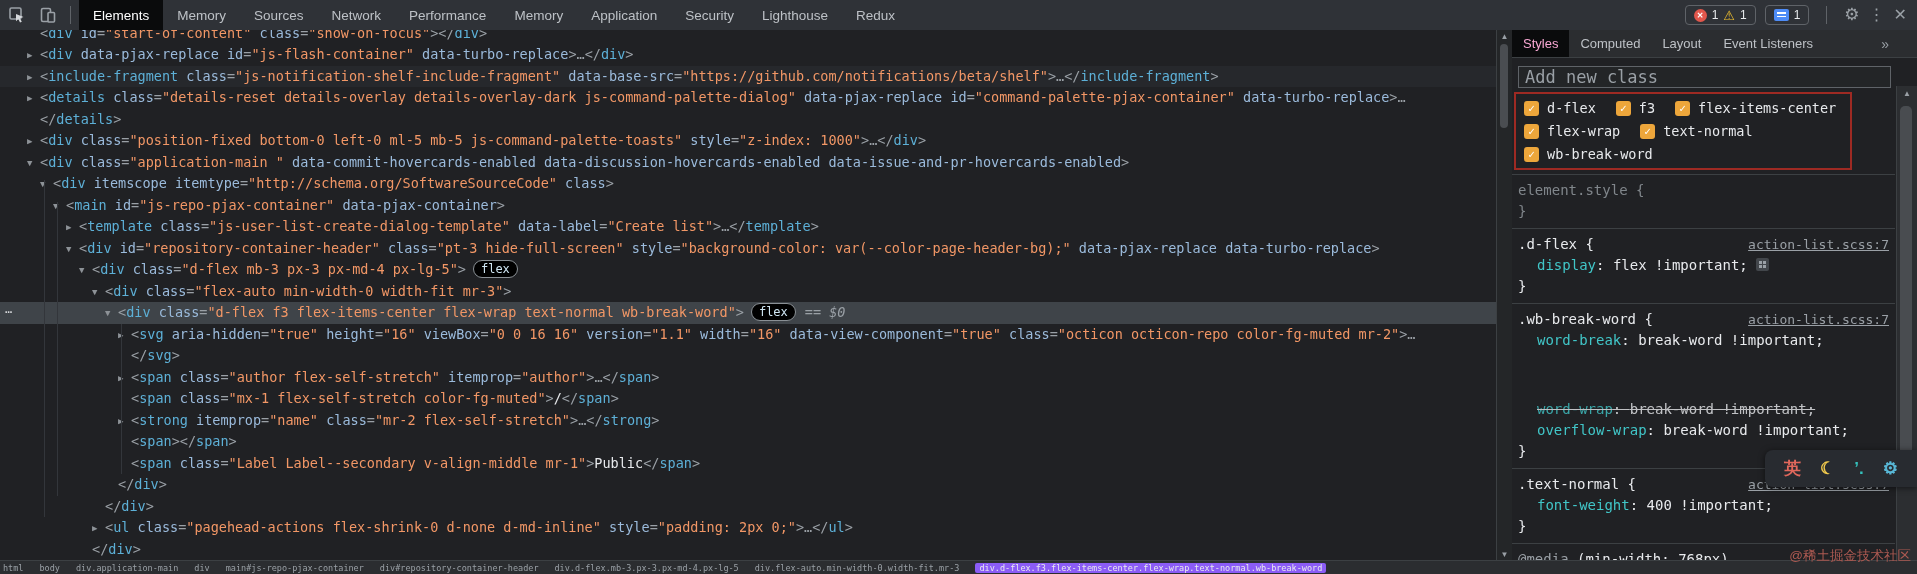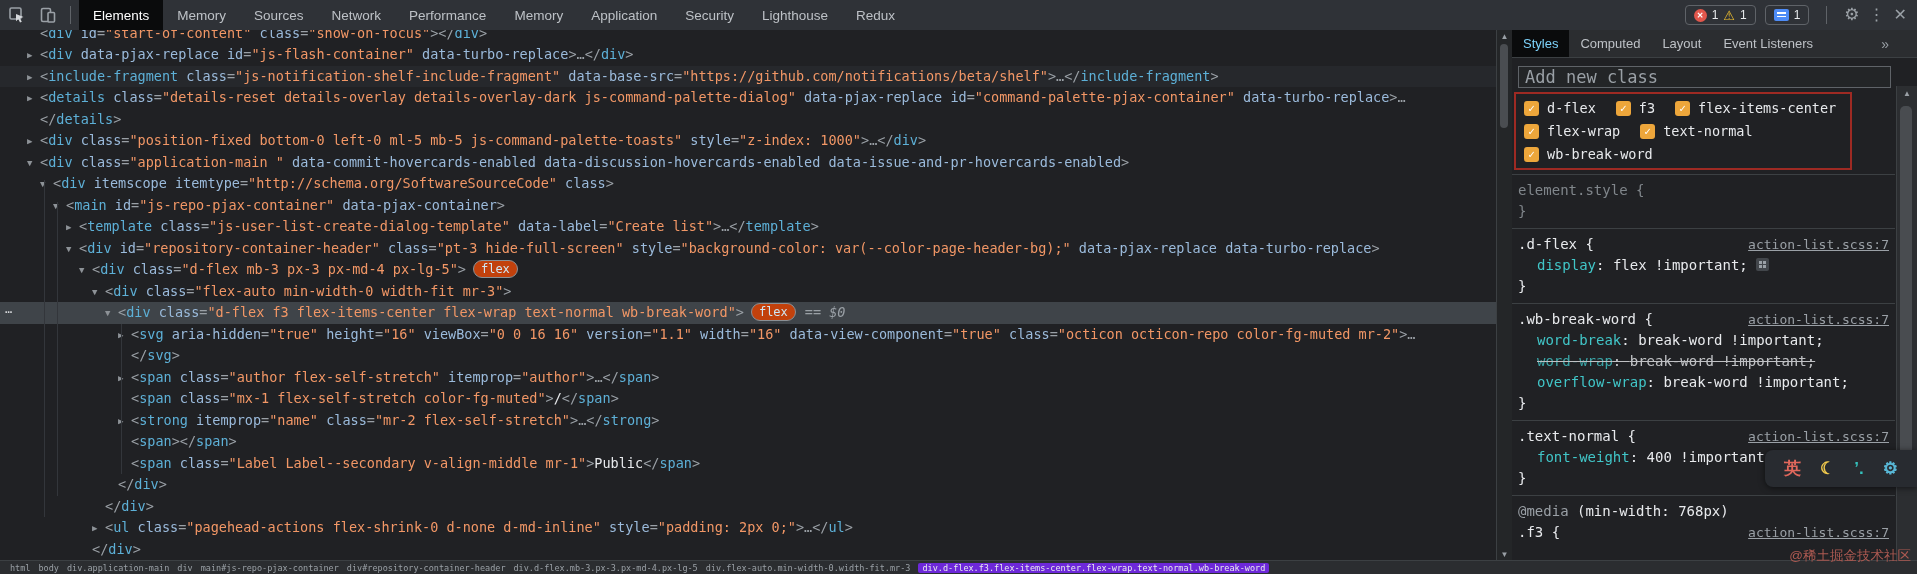--- a/index.html
+++ b/index.html
@@ -23,34 +23,34 @@
   .gear{font-size:17px;}
 
   
   .dom-panel{position:absolute;top:30px;left:0;width:1496px;bottom:13px;overflow:hidden;background:#202124;}
   .dom-line{position:absolute;left:0;right:0;height:21.5px;line-height:21.5px;font-family:"DejaVu Sans Mono",monospace;font-size:13.5px;white-space:pre;color:#e8eaed;}
   .dom-line.sel{background:#3f4449;}
   .dom-line.hov{background:#26282c;}
   .twisty{display:inline-block;width:13px;margin-left:-13px;color:#8d9297;font-size:9px;vertical-align:1px;}
   .gutter-dots{position:absolute;left:5px;top:0;color:#d7d9dc;font-size:12px;letter-spacing:1px;}
   .tk-p{color:#9aa0a6;} .tk-t{color:#5db0d7;} .tk-a{color:#9bbbdc;} .tk-v{color:#f29766;} .tk-e{color:#9aa0a6;} .tk-x{color:#e8eaed;}
-  .flex-badge{display:inline-block;border:1px solid #8a9095;background:#c2410c;color:#cfe6f3;border-radius:10px;padding:0 7px;font-size:12px;line-height:16px;margin-left:7px;vertical-align:1px;cursor:pointer;}
+  .flex-badge{display:inline-block;border:1px solid #8a9095;background:#000000;color:#cfe6f3;border-radius:10px;padding:0 7px;font-size:12px;line-height:16px;margin-left:7px;vertical-align:1px;cursor:pointer;}
   .eq-note{color:#9aa0a6;margin-left:9px;font-style:italic;}
   .guide{position:absolute;width:1px;background:#33363b;}
 
   
   .mid-scroll{position:absolute;top:30px;left:1496px;width:15px;bottom:13px;background:#242628;border-left:1px solid #3c4043;border-right:1px solid #3c4043;}
   .scroll-arrow{position:absolute;left:0;right:0;text-align:center;color:#9aa0a6;font-size:8px;cursor:pointer;}
   .mid-thumb{position:absolute;left:3px;width:8px;top:14px;height:84px;background:#4a4d51;border-radius:4px;cursor:pointer;}
 
   
   .styles-panel{position:absolute;top:30px;left:1512px;right:0;bottom:0;background:#202124;overflow:hidden;}
   .sp-tabs{height:27px;display:flex;align-items:center;background:#2b2d30;border-bottom:1px solid #3c4043;}
   .sp-tab{padding:0 11px;height:100%;display:flex;align-items:center;font-size:13px;color:#bdc1c6;cursor:pointer;white-space:nowrap;}
-  .sp-tab.active{background:#0a0b0c;color:#7dd3fc;}
+  .sp-tab.active{background:#0a0b0c;color:#f9a8d4;}
   .sp-more{margin-left:auto;color:#9aa0a6;padding-right:28px;font-size:14px;cursor:pointer;}
   .filter-row{height:29px;display:flex;align-items:center;border-bottom:1px solid #3c4043;padding-left:10px;}
   .filter-ph{color:#80868b;font-size:13px;flex:1;}
   .hov-btn{font-family:"DejaVu Sans Mono",monospace;font-size:12.5px;font-weight:bold;color:#9aa0a6;margin:0 4px;cursor:pointer;}
   .cls-btn{font-family:"DejaVu Sans Mono",monospace;font-size:12.5px;font-weight:bold;color:#8ab4f8;border:2px solid #9e2a23;padding:3px 7px;margin:0 4px;cursor:pointer;}
   .plus-btn{color:#9aa0a6;font-size:16px;margin:0 6px;cursor:pointer;}
   .frow-ic{margin:0 6px;cursor:pointer;display:flex;align-items:center;}
   .frow-ic:last-of-type{margin-right:30px;}
   .add-class{margin:8px 26px 4px 6px;height:20px;border:1px solid #5f6368;background:#232527;color:#9aa0a6;font-family:"DejaVu Sans Mono",monospace;font-size:17px;display:flex;align-items:center;padding-left:6px;cursor:text;}
   .class-box{margin-left:2px;margin-bottom:4px;width:318px;border:2px solid #9e2a23;padding:6px 8px;display:flex;flex-wrap:wrap;gap:7px 20px;}
@@ -58,36 +58,36 @@
   .checkbox{width:15px;height:15px;background:#eda63b;border-radius:3px;color:#fff;font-size:11px;display:flex;align-items:center;justify-content:center;font-weight:bold;}
   .rules{margin-right:22px;}
   .rule-section{border-top:1px solid #3c4043;padding:5px 6px 6px 6px;font-family:"DejaVu Sans Mono",monospace;font-size:14px;color:#e8eaed;line-height:21px;}
   .sel-line{display:flex;align-items:baseline;}
   .selector{white-space:pre;}
   .muted{color:#80868b;}
   .rule-link{margin-left:auto;color:#9aa0a6;text-decoration:underline;font-size:13px;cursor:pointer;}
   .decl{padding-left:19px;white-space:pre;cursor:pointer;}
   .prop{color:#41c6c8;}
   .val{color:#e8eaed;}
-  .decl.struck{text-decoration:line-through;opacity:.8;}
+  .decl.struck{text-decoration:line-through;opacity:.8;margin-top:48px;}
   .media-line .tk-at{color:#9aa0a6;}
   .flex-ic{position:relative;display:inline-block;width:13px;height:13px;background:#42464b;border-radius:2px;margin-left:8px;vertical-align:-1px;cursor:pointer;}
   .flex-ic i{position:absolute;left:3px;top:3px;width:3px;height:3px;background:#9aa0a6;box-shadow:4px 0 #9aa0a6,0 4px #9aa0a6,4px 4px #9aa0a6;}
   .right-scroll{position:absolute;top:56px;right:0;width:20px;bottom:0;background:#2c2e31;border-left:1px solid #3c4043;}
   .right-thumb{position:absolute;left:3px;width:12px;top:20px;height:380px;background:#494c50;border-radius:5px;cursor:pointer;}
 
   
   .ext-bar{position:absolute;right:0;top:450px;width:152px;height:37px;background:#282b30;border-radius:8px 0 0 8px;box-shadow:0 1px 6px rgba(0,0,0,.55);display:flex;align-items:center;justify-content:space-evenly;z-index:20;}
   .ext-ic{font-size:17px;font-weight:bold;cursor:pointer;line-height:1;}
   .watermark{position:absolute;right:6px;top:547px;color:#ad5a52;font-size:13.5px;z-index:30;margin-left:28px;}
 
   
-  .bottom-bar{position:absolute;left:0;right:0;bottom:0;height:13px;background:#2b2d30;border-top:1px solid #3c4043;display:flex;align-items:center;gap:8px;padding:0 10px;overflow:hidden;z-index:10;}
+  .bottom-bar{position:absolute;left:0;right:0;bottom:0;height:13px;background:#2b2d30;border-top:1px solid #3c4043;display:flex;align-items:center;gap:16px;padding:0 3px;overflow:hidden;z-index:10;}
   .crumb{font-family:"DejaVu Sans Mono",monospace;font-size:8.5px;color:#9aa0a6;white-space:nowrap;cursor:pointer;}
-  .crumb.sel{background:#6d28d9;color:#e8eaed;padding:0 4px;border-radius:2px;}
+  .crumb.sel{background:#8b5cf6;color:#e8eaed;padding:0 4px;border-radius:2px;}
 </style>
 </head>
 <body>
 
 <div class="devtools">
 
   <div class="toolbar">
     <div class="tool-ic">
       <svg width="18" height="18" viewBox="0 0 18 18">
         <rect x="2" y="2" width="11" height="11" rx="1.5" fill="none" stroke="#9aa0a6" stroke-width="1.6"></rect>

